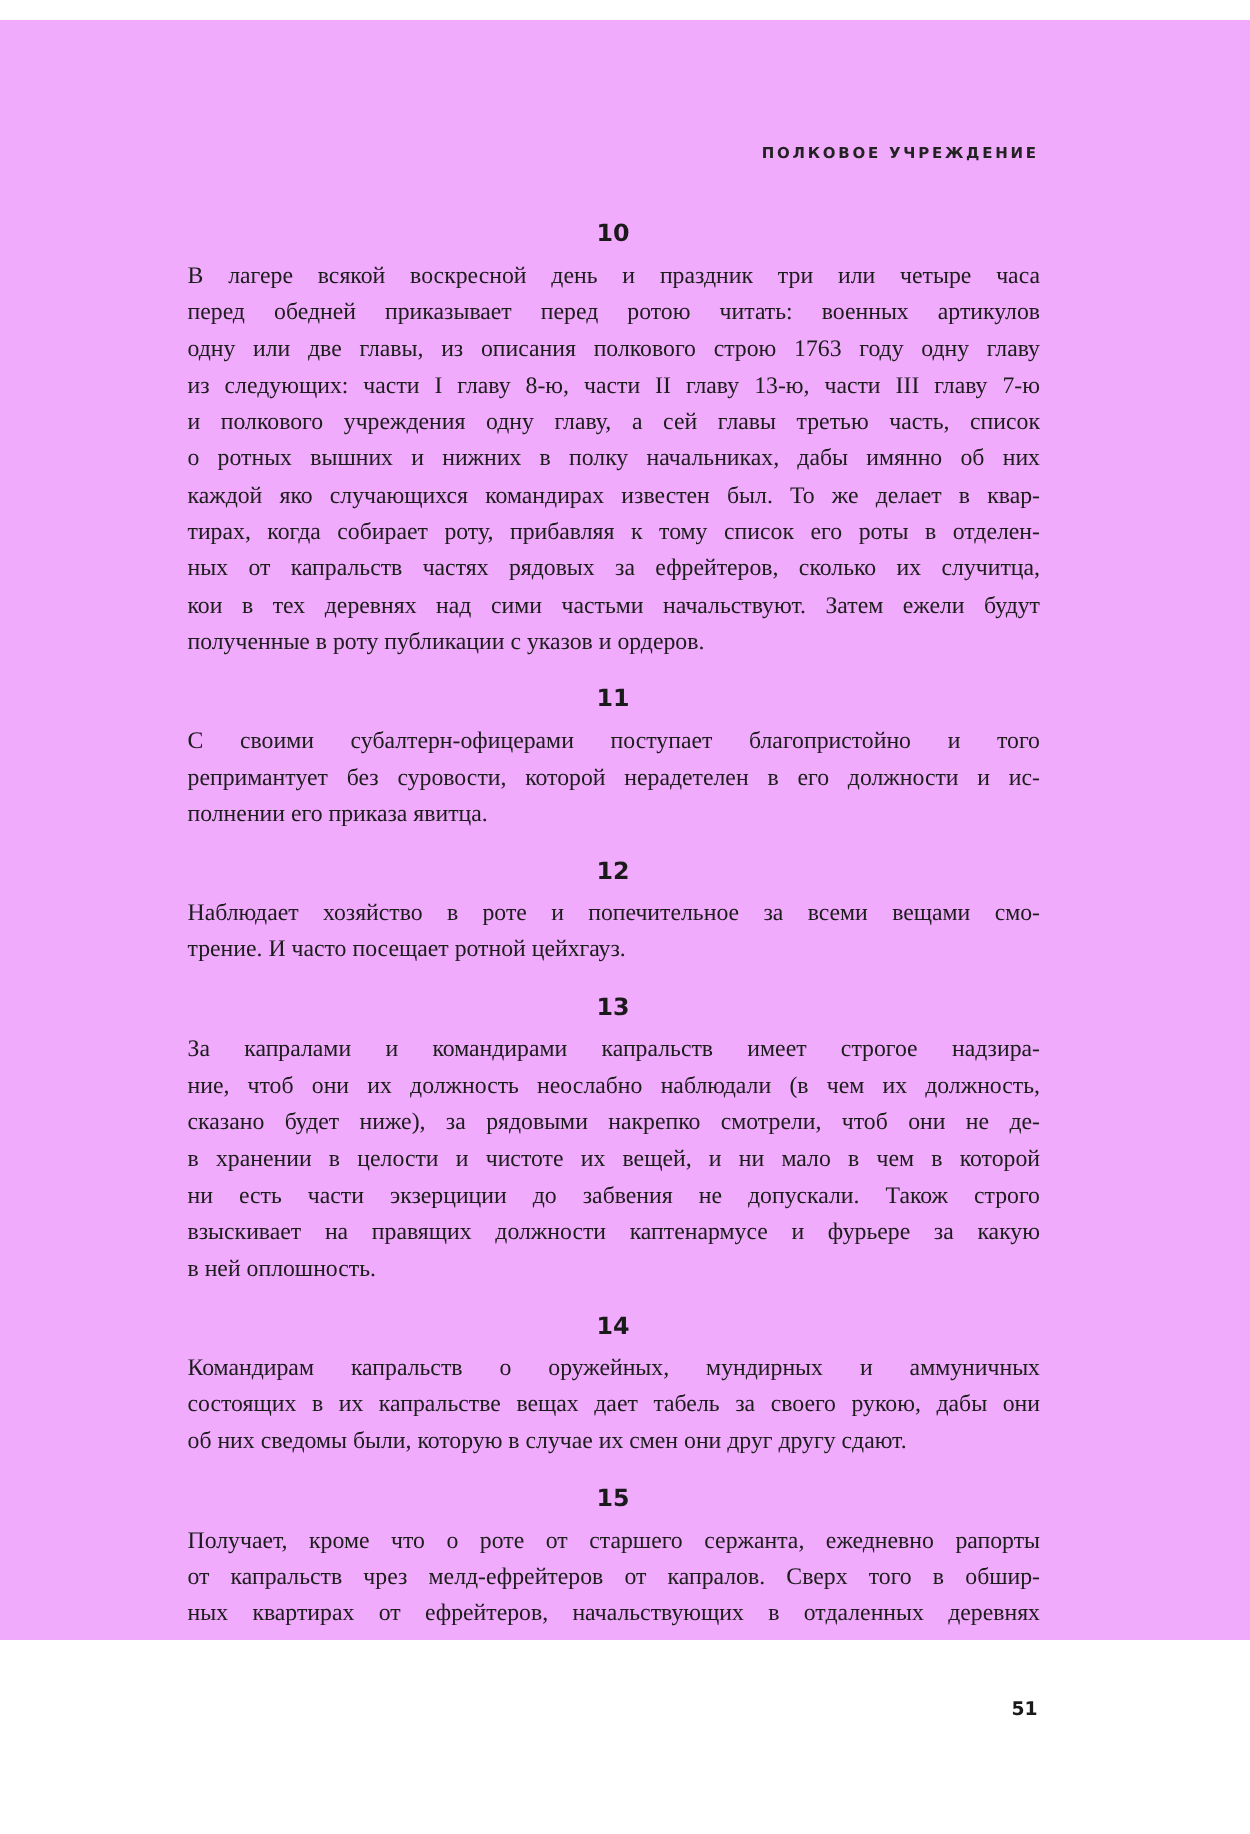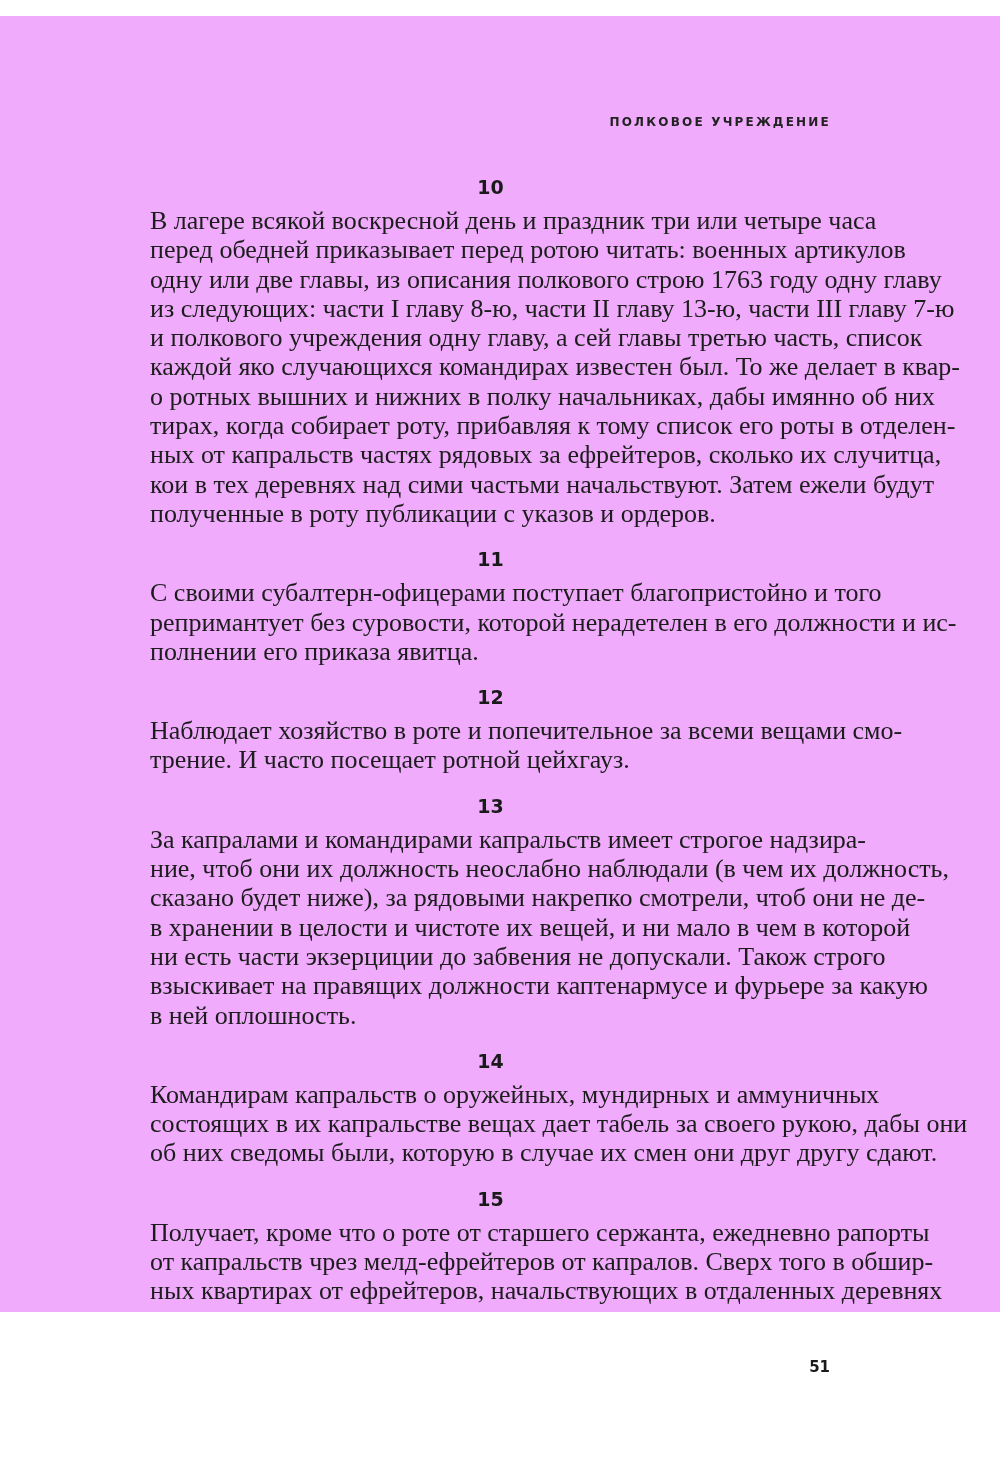--- a/index.html
+++ b/index.html
@@ -15,21 +15,21 @@
     }
     .content {
       position: absolute; left: 150px; top: 156px; width: 682px;
     }
     .section-num {
       font-family: "DejaVu Sans", sans-serif; font-weight: bold;
       font-size: 19px; color: #1a1a1a; line-height: 30px; margin: 0 0 4px -1px; text-align: center;
     }
     .section { margin-bottom: 16px; }
     .para {
-      font-family: "Liberation Serif", serif; font-size: 26px; line-height: 29.3px;
+      font-family: "Liberation Serif", serif; font-size: 19px; line-height: 29.3px;
       margin: 0; color: #1c1c1c;
     }
     .line { display: block; white-space: nowrap; text-align: justify; text-align-last: justify; }
     .line.last { text-align-last: left; }
     .folio {
       position: absolute; top: 1342px; right: 170px;
       font-family: "DejaVu Sans", sans-serif; font-weight: bold; font-size: 15px; color: #1a1a1a;
     }
   </style>
 </head>
@@ -39,22 +39,22 @@
   <div class="running-head">ПОЛКОВОЕ УЧРЕЖДЕНИЕ</div>
   <div class="content" id="content">
       <div class="section">
         <div class="section-num">10</div>
         <p class="para">
           <span class="line" style="text-indent: 0px;">В лагере всякой воскресной день и праздник три или четыре часа</span>
           <span class="line">перед обедней приказывает перед ротою читать: военных артикулов</span>
           <span class="line">одну или две главы, из описания полкового строю 1763 году одну главу</span>
           <span class="line">из следующих: части I главу 8-ю, части II главу 13-ю, части III главу 7-ю</span>
           <span class="line">и полкового учреждения одну главу, а сей главы третью часть, список</span>
+          <span class="line">о ротных вышних и нижних в полку начальниках, дабы имянно об них</span>
           <span class="line">каждой яко случающихся командирах известен был. То же делает в квар-</span>
-          <span class="line">о ротных вышних и нижних в полку начальниках, дабы имянно об них</span>
           <span class="line">тирах, когда собирает роту, прибавляя к тому список его роты в отделен-</span>
           <span class="line">ных от капральств частях рядовых за ефрейтеров, сколько их случитца,</span>
           <span class="line">кои в тех деревнях над сими частьми начальствуют. Затем ежели будут</span>
           <span class="line last">полученные в роту публикации с указов и ордеров.</span>
         </p>
       </div>
       <div class="section">
         <div class="section-num">11</div>
         <p class="para">
           <span class="line" style="text-indent: 0px;">С своими субалтерн-офицерами поступает благопристойно и того</span>

